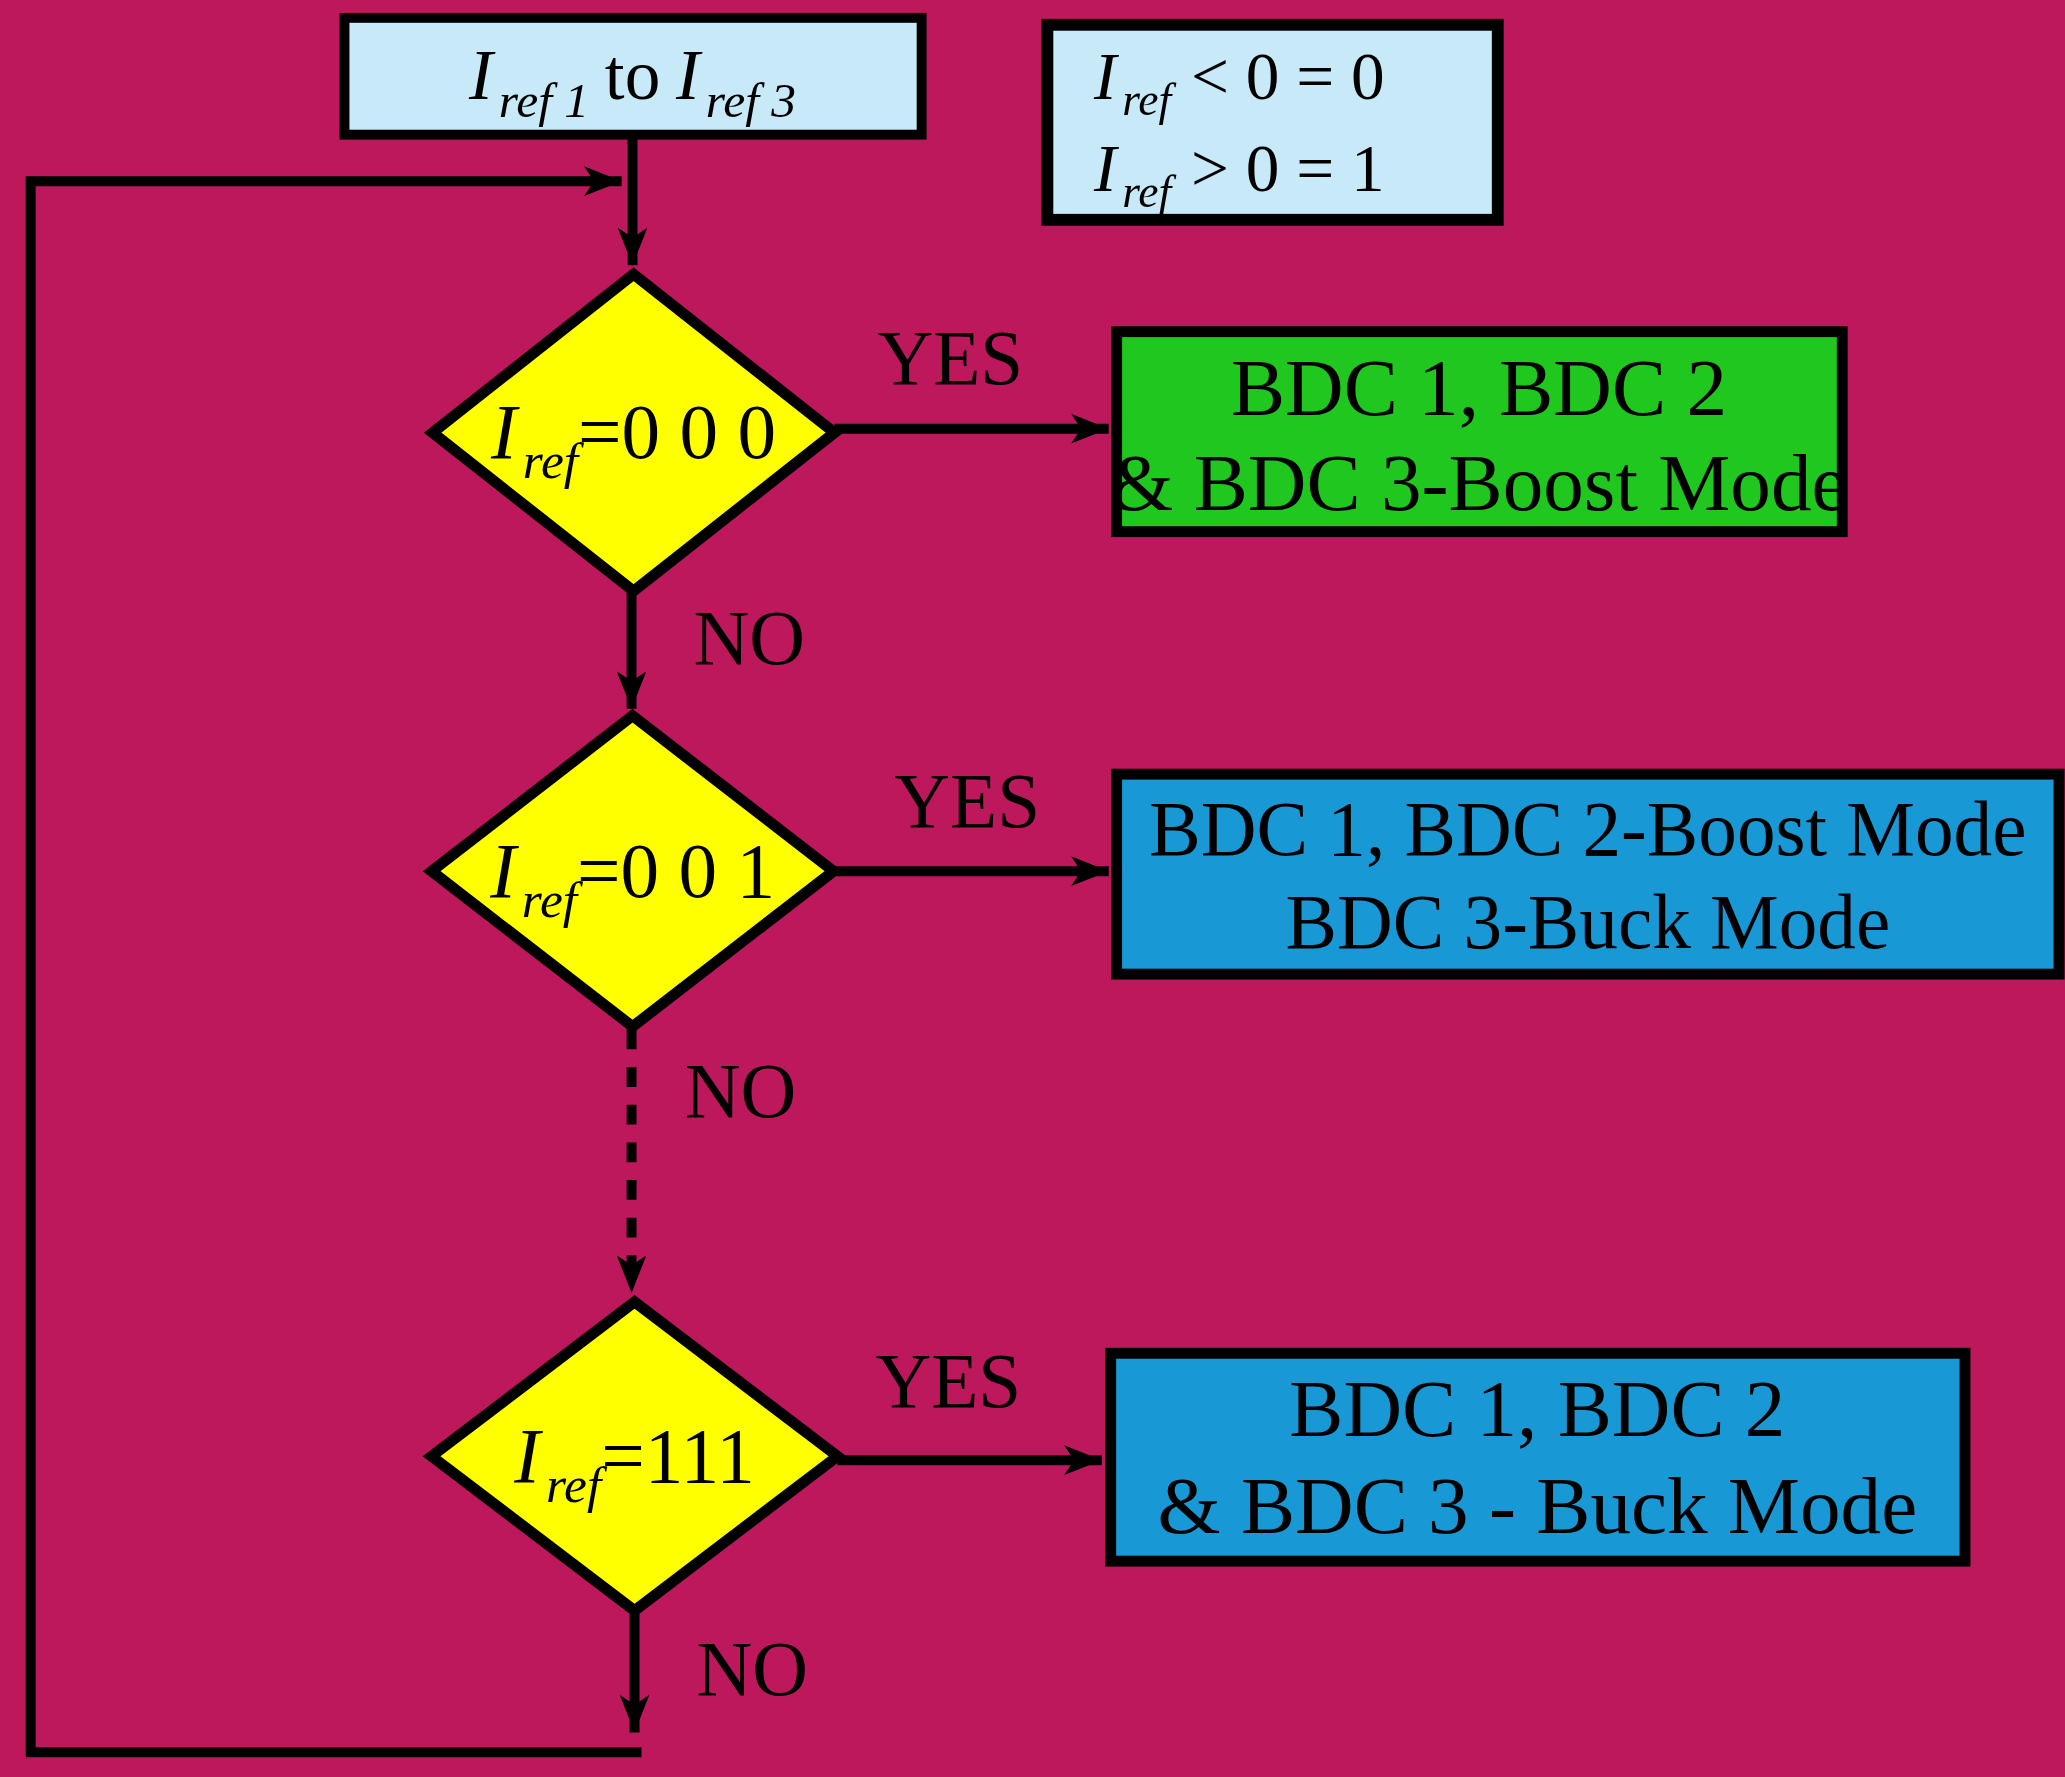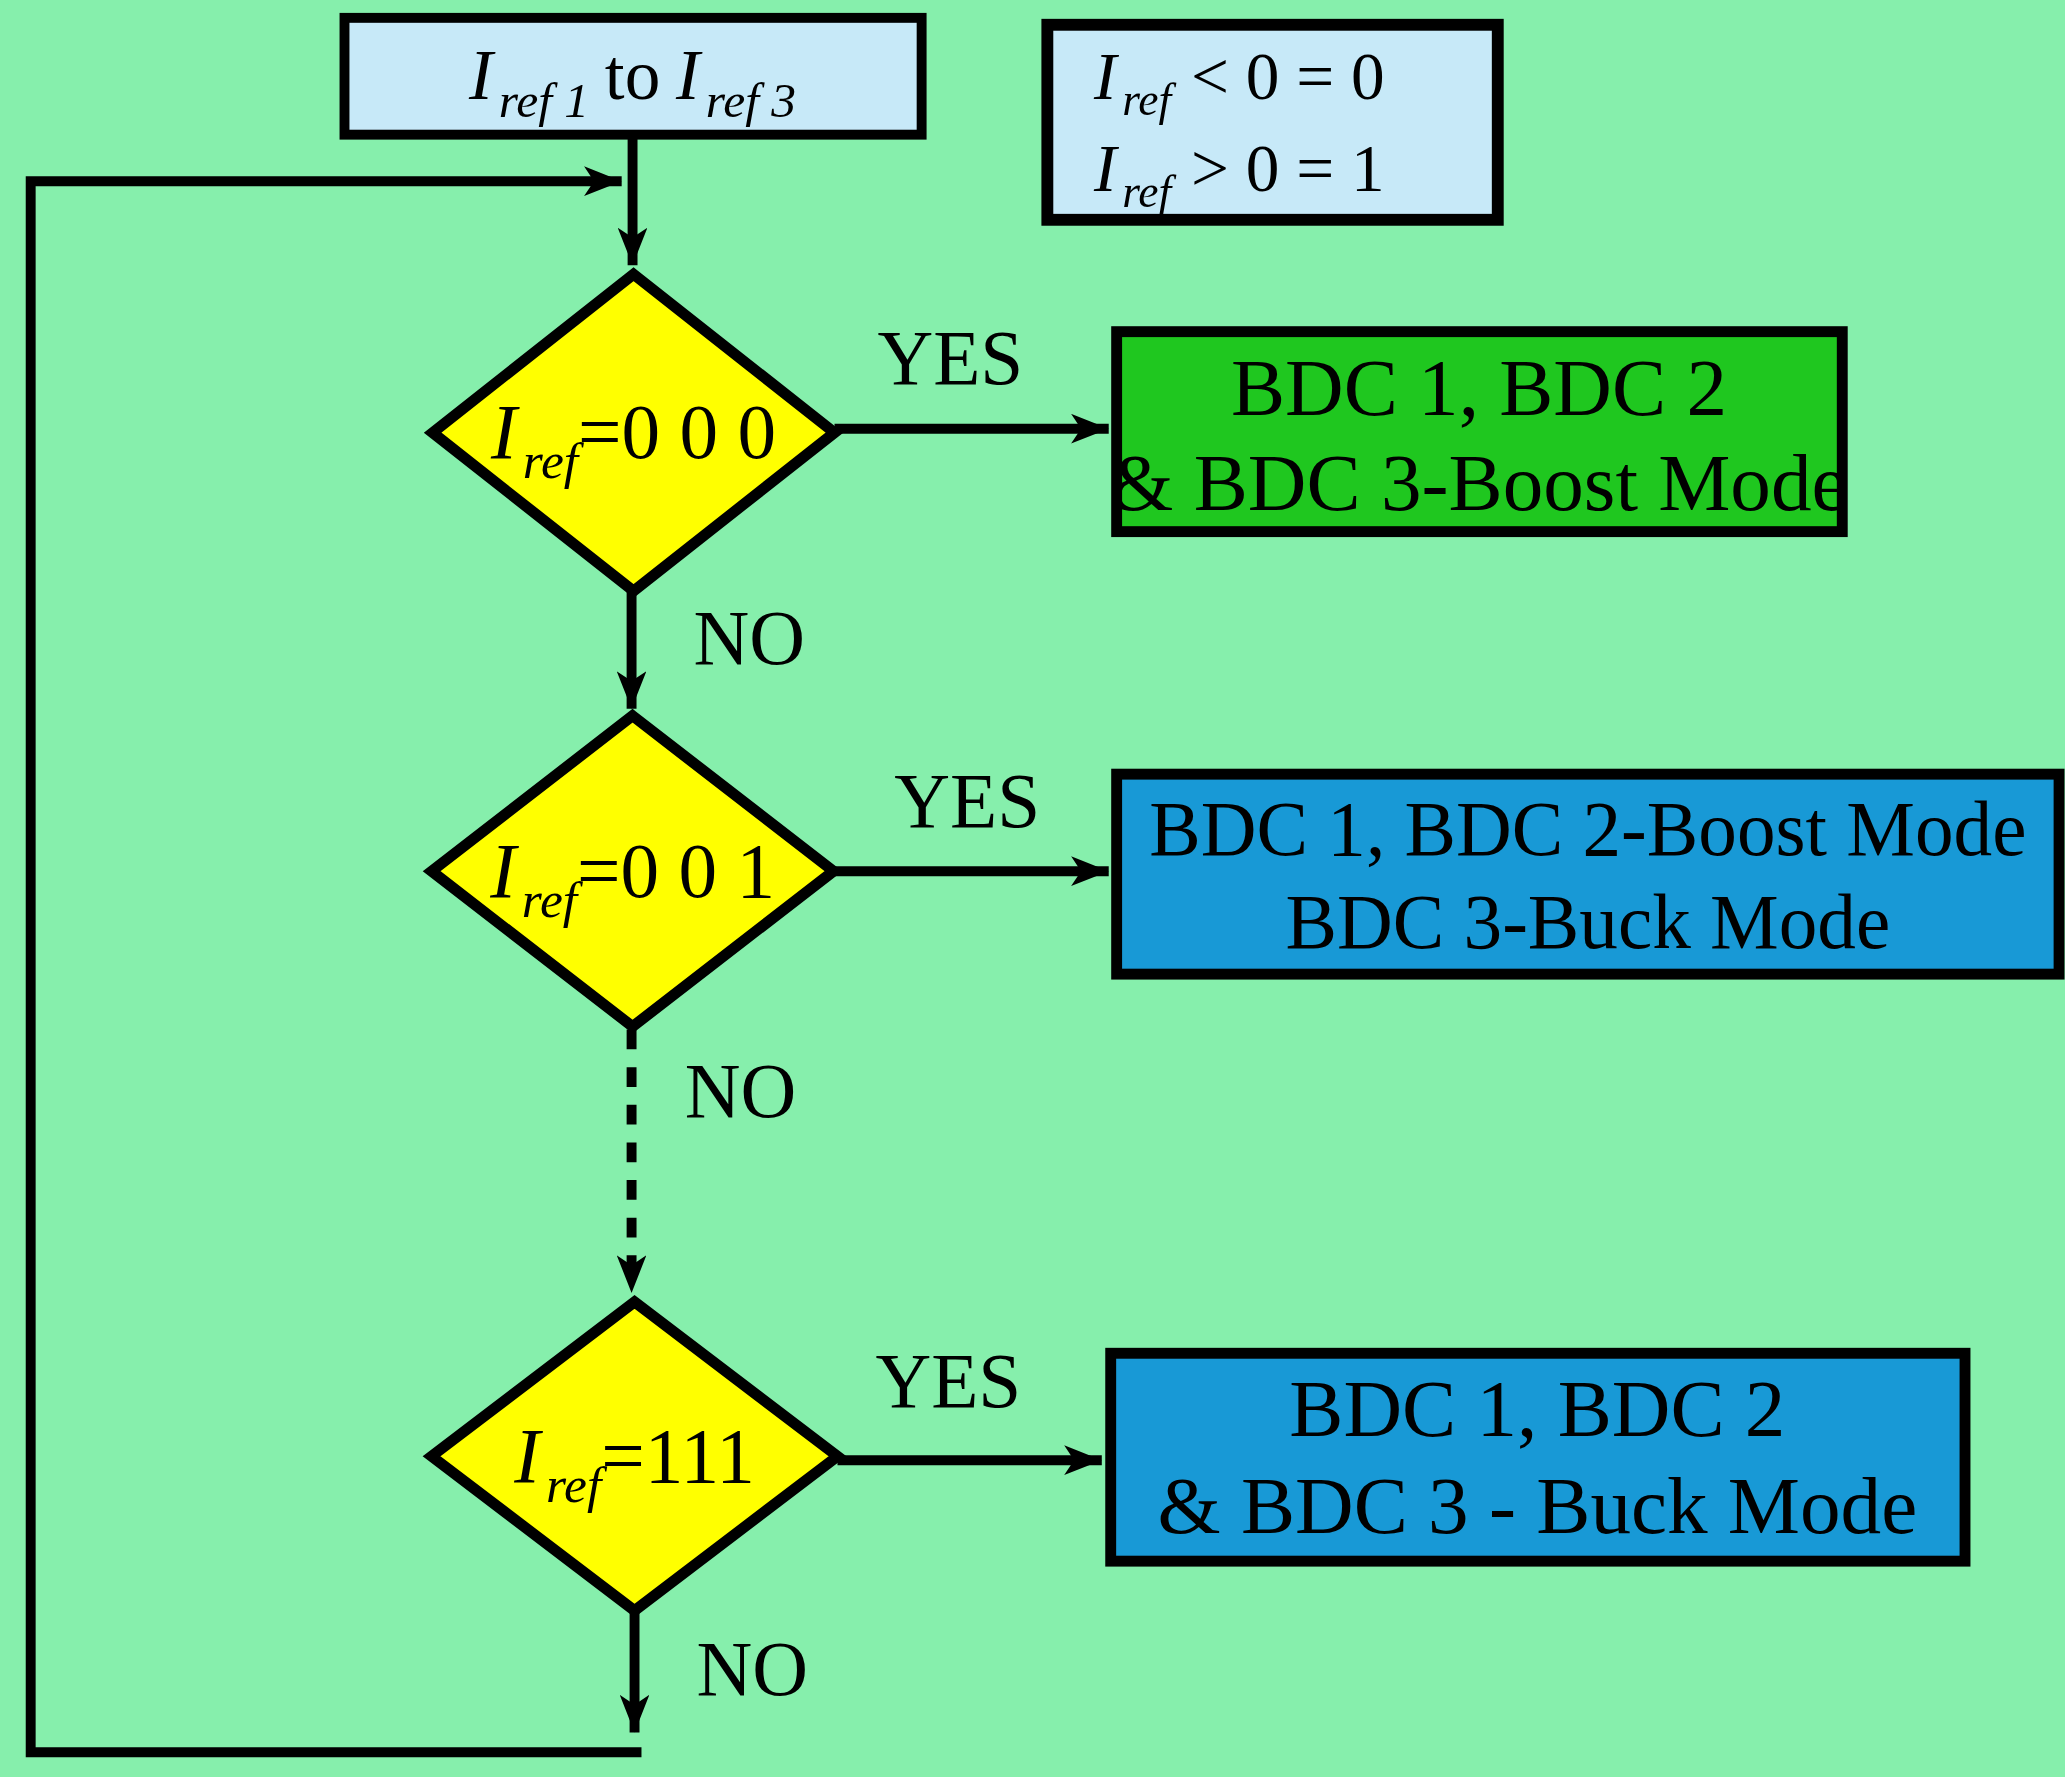--- a/index.html
+++ b/index.html
@@ -3,21 +3,21 @@
 <meta charset="utf-8">
 <style>
   html, body {
     margin: 0;
     padding: 0;
     background: #ffffff;
   }
   .canvas-wrap {
     width: 2065px;
     height: 1777px;
-    background: #86efac;
+    background: #be185d;
   }
   svg { display: block; }
   .flow-text {
     font-family: "Liberation Serif", serif;
     fill: #000000;
   }
   .it { font-style: italic; }
   .shape {
     stroke: #000000;
   }

